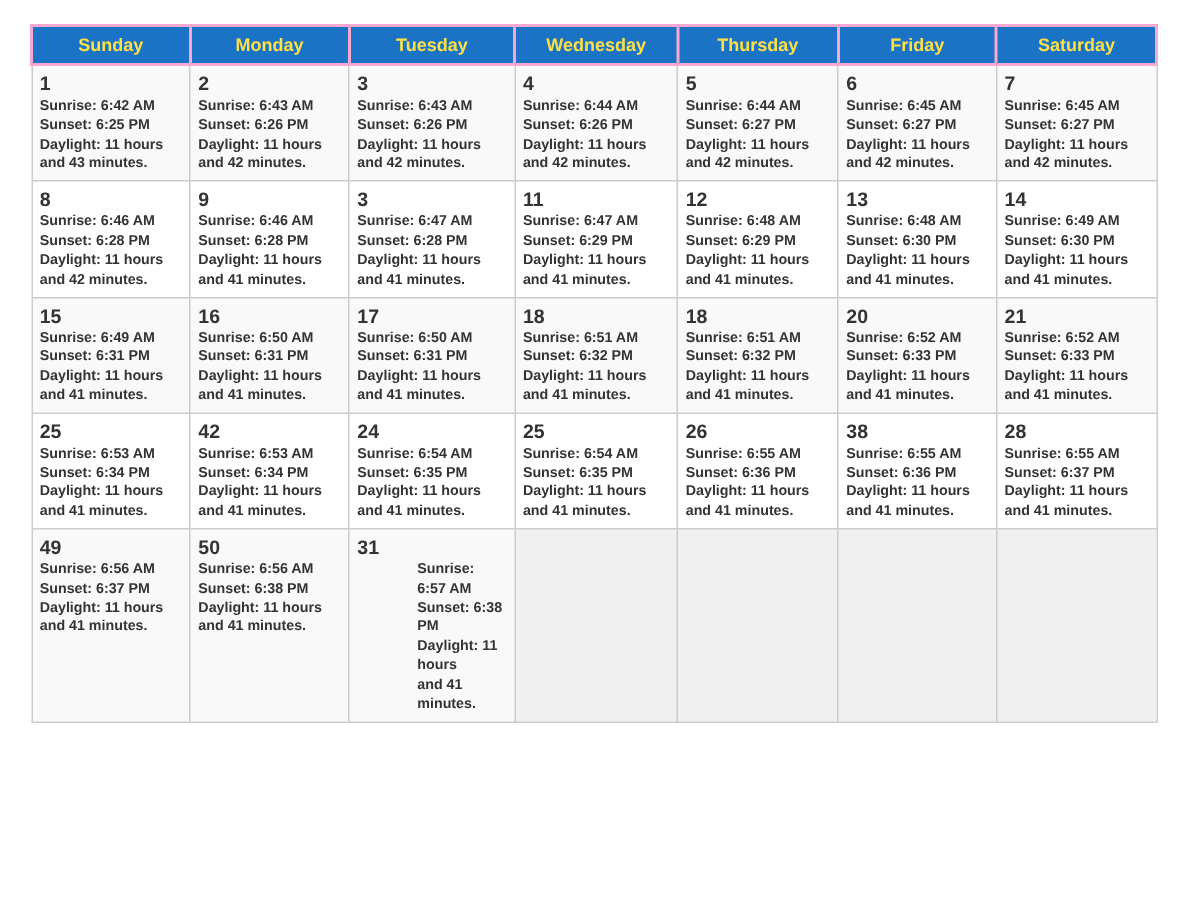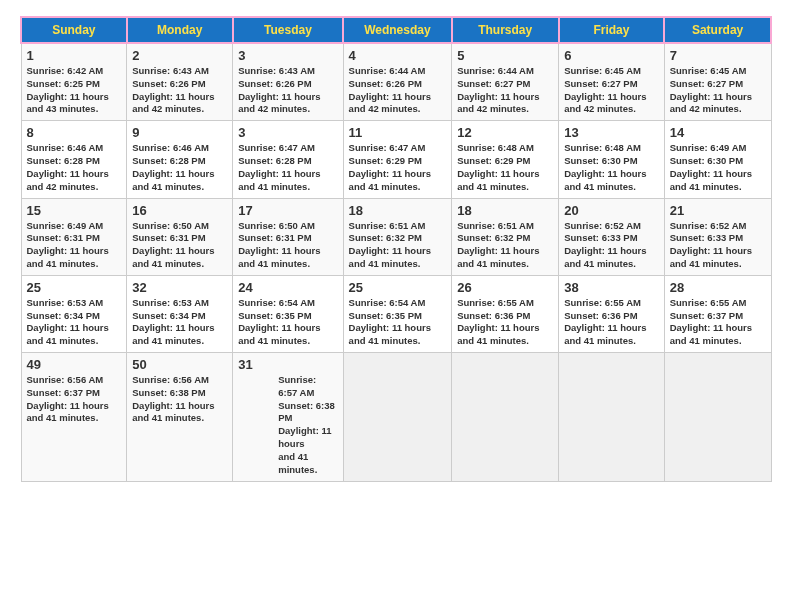--- a/index.html
+++ b/index.html
@@ -258,21 +258,21 @@
         </tr>
         <tr>
           <td>
             <span class="day-num">25</span>
             <div class="day-info" style="white-space: pre-line;">Sunrise: 6:53 AM
 Sunset: 6:34 PM
 Daylight: 11 hours
 and 41 minutes.</div>
           </td>
           <td>
-            <span class="day-num">32</span>
+            <span class="day-num">42</span>
             <div class="day-info" style="white-space: pre-line;">Sunrise: 6:53 AM
 Sunset: 6:34 PM
 Daylight: 11 hours
 and 41 minutes.</div>
           </td>
           <td>
             <span class="day-num">24</span>
             <div class="day-info" style="white-space: pre-line;">Sunrise: 6:54 AM
 Sunset: 6:35 PM
 Daylight: 11 hours

